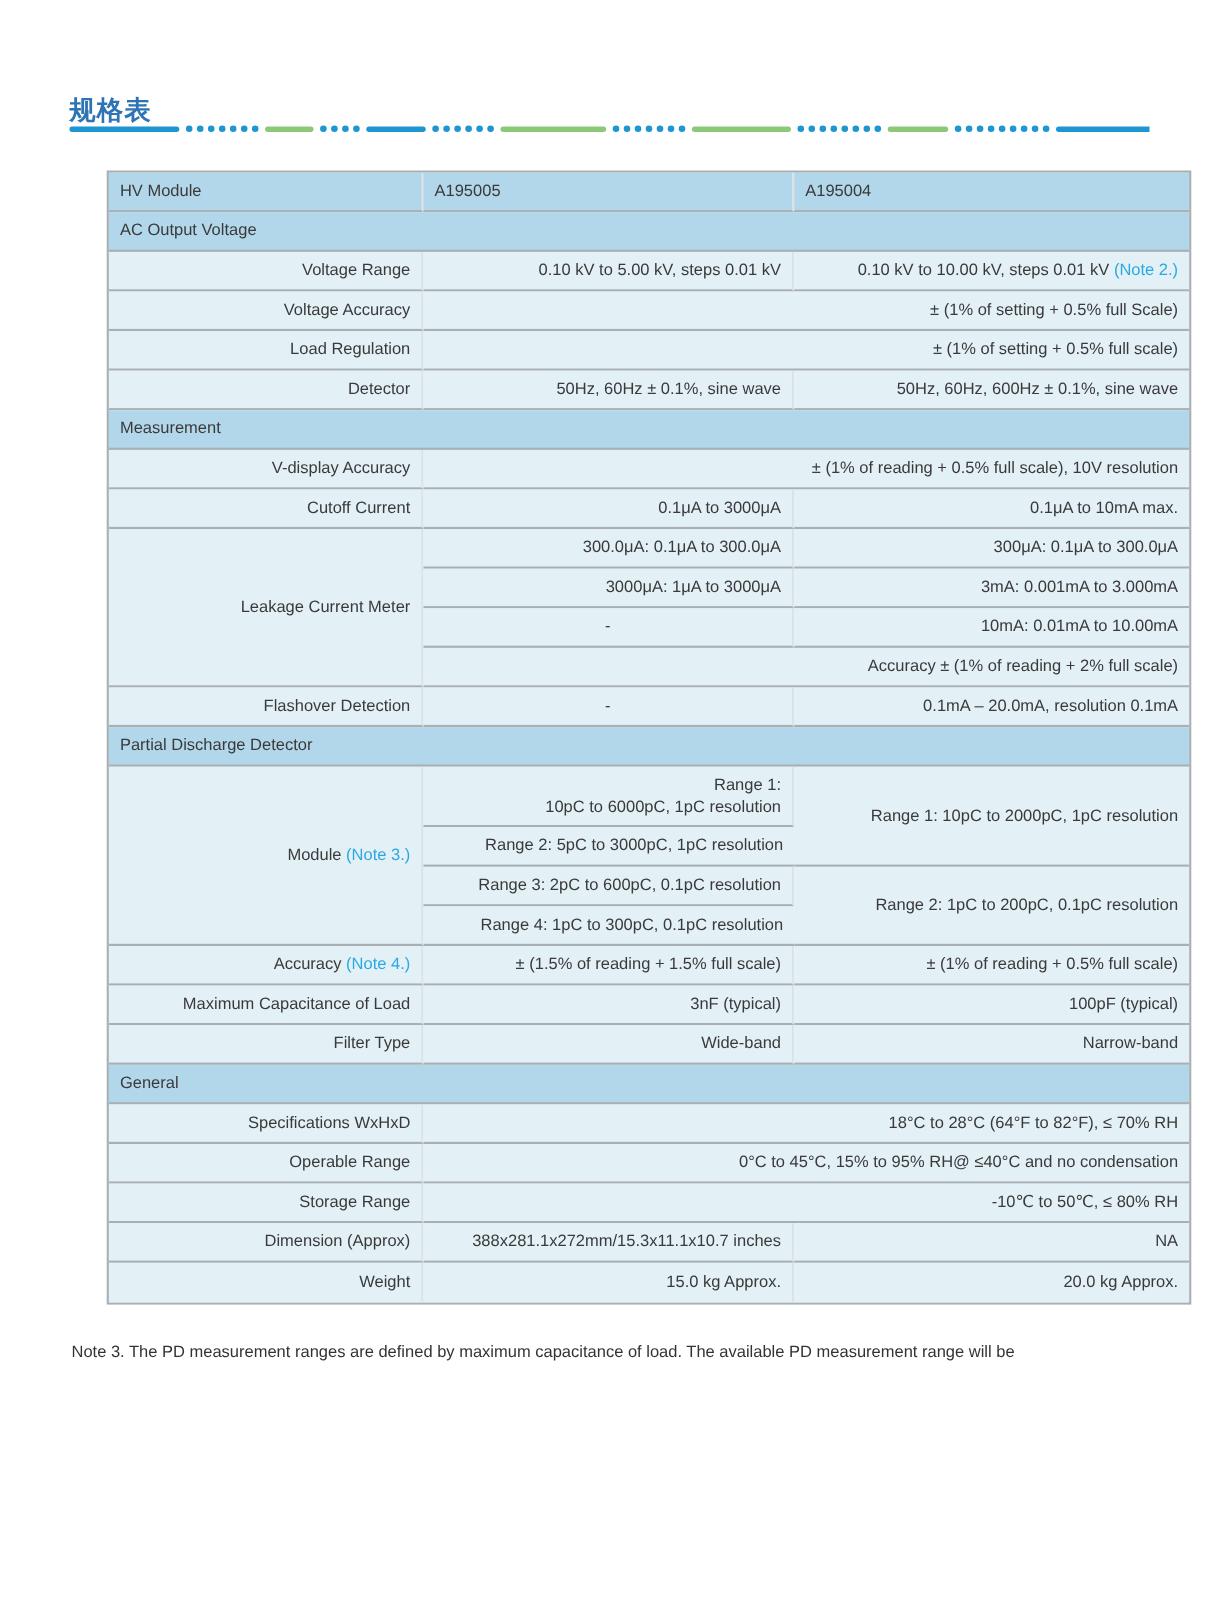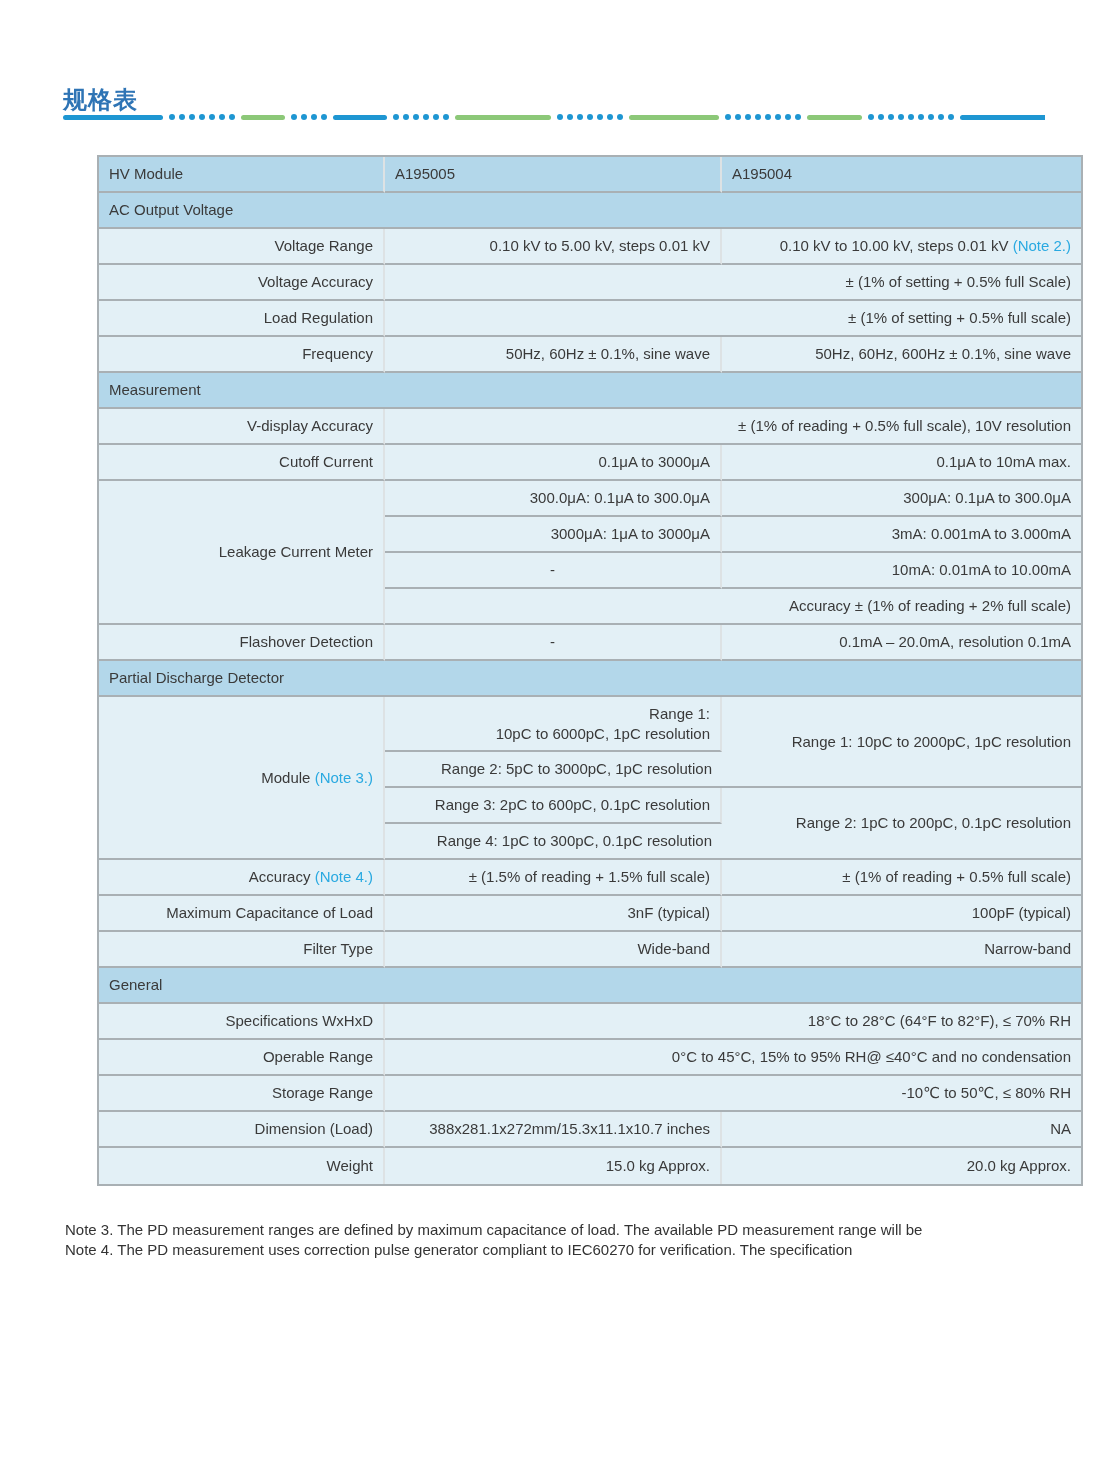--- a/index.html
+++ b/index.html
@@ -140,21 +140,21 @@
         </tr>
         <tr>
           <td class="cell label"><span class="cell-text">Voltage Accuracy</span></td>
           <td class="cell value" colspan="2"><span class="cell-text">± (1% of setting + 0.5% full Scale)</span></td>
         </tr>
         <tr>
           <td class="cell label"><span class="cell-text">Load Regulation</span></td>
           <td class="cell value" colspan="2"><span class="cell-text">± (1% of setting + 0.5% full scale)</span></td>
         </tr>
         <tr>
-          <td class="cell label"><span class="cell-text">Frequency</span></td>
+          <td class="cell label"><span class="cell-text">Detector</span></td>
           <td class="cell value"><span class="cell-text">50Hz, 60Hz ± 0.1%, sine wave</span></td>
           <td class="cell value"><span class="cell-text">50Hz, 60Hz, 600Hz ± 0.1%, sine wave</span></td>
         </tr>
         <tr>
           <td class="cell section" colspan="3"><span class="cell-text">Measurement</span></td>
         </tr>
         <tr>
           <td class="cell label"><span class="cell-text">V-display Accuracy</span></td>
           <td class="cell value" colspan="2"><span class="cell-text">± (1% of reading + 0.5% full scale), 10V resolution</span></td>
         </tr>
@@ -227,30 +227,29 @@
         </tr>
         <tr>
           <td class="cell label"><span class="cell-text">Operable Range</span></td>
           <td class="cell value" colspan="2"><span class="cell-text">0°C to 45°C, 15% to 95% RH@ ≤40°C and no condensation</span></td>
         </tr>
         <tr>
           <td class="cell label"><span class="cell-text">Storage Range</span></td>
           <td class="cell value" colspan="2"><span class="cell-text">-10℃ to 50℃, ≤ 80% RH</span></td>
         </tr>
         <tr>
-          <td class="cell label"><span class="cell-text">Dimension (Load)</span></td>
+          <td class="cell label"><span class="cell-text">Dimension (Approx)</span></td>
           <td class="cell value"><span class="cell-text">388x281.1x272mm/15.3x11.1x10.7 inches</span></td>
           <td class="cell value"><span class="cell-text">NA</span></td>
         </tr>
         <tr>
           <td class="cell label"><span class="cell-text">Weight</span></td>
           <td class="cell value"><span class="cell-text">15.0 kg Approx.</span></td>
           <td class="cell value"><span class="cell-text">20.0 kg Approx.</span></td>
         </tr>
       </tbody>
   </table>
 
   <div class="notes">
       <div class="note-line">Note 3. The PD measurement ranges are defined by maximum capacitance of load. The available PD measurement range will be</div>
-      <div class="note-line">Note 4. The PD measurement uses correction pulse generator compliant to IEC60270 for verification. The specification</div>
     </div>
 
 </div>
 
 </body></html>

